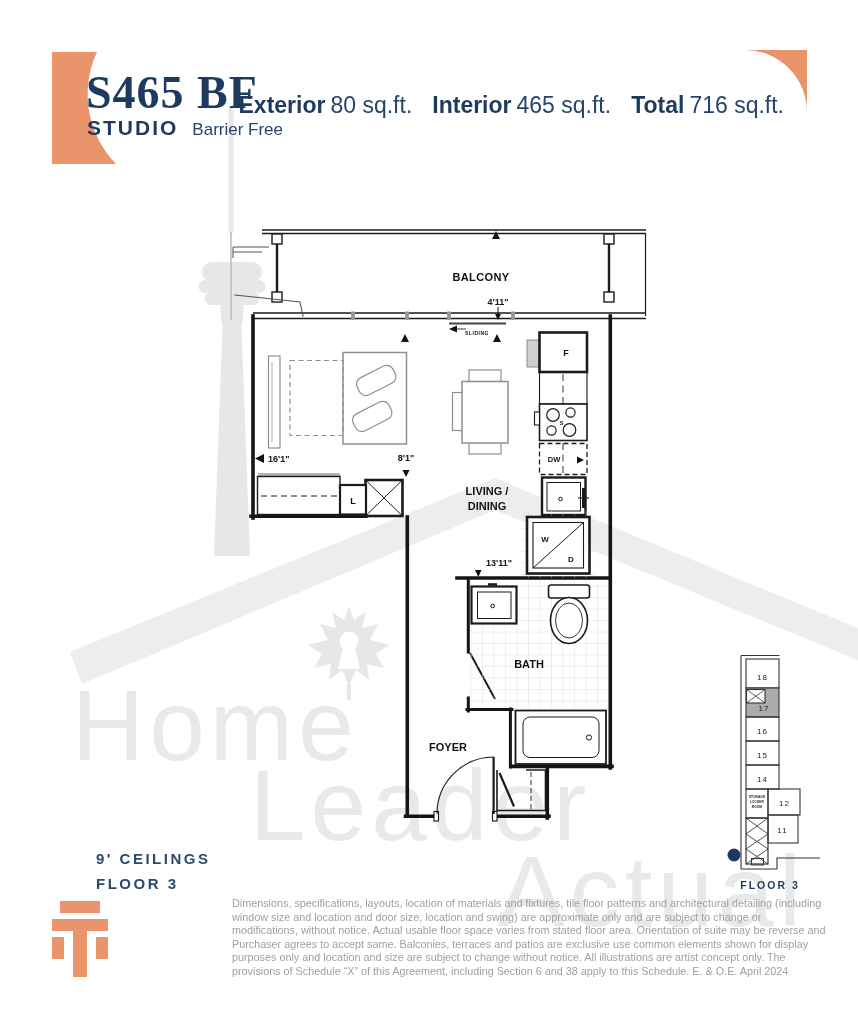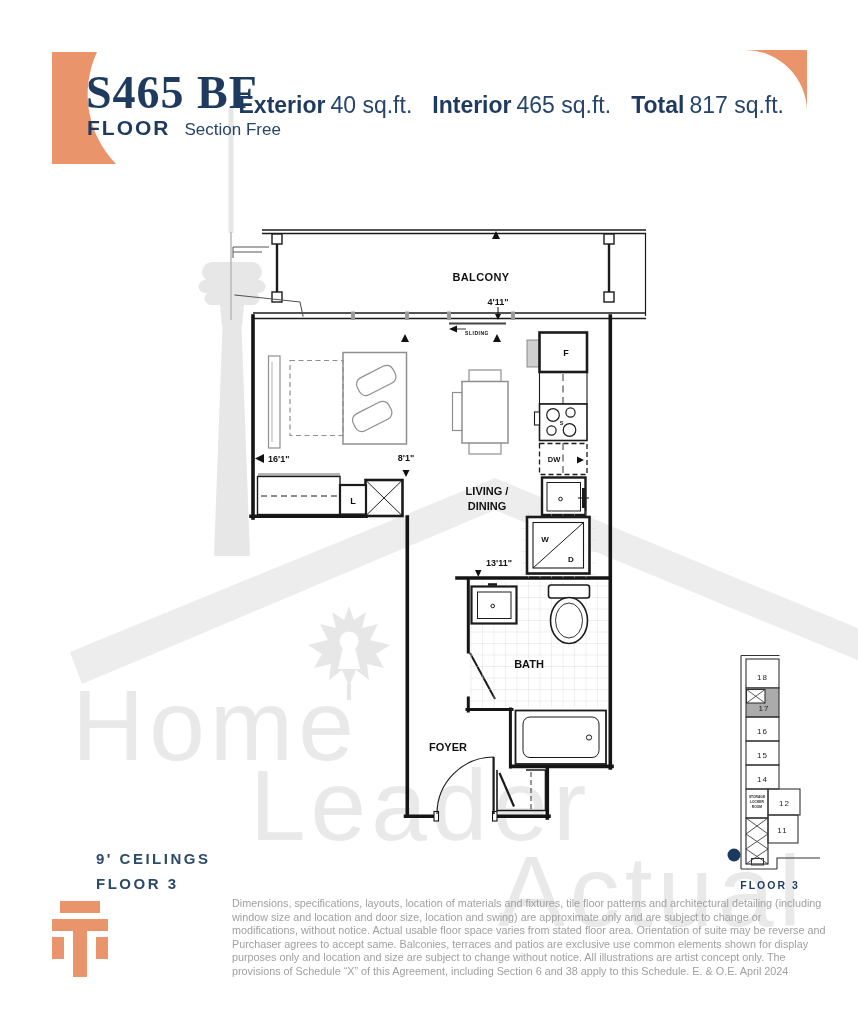--- a/index.html
+++ b/index.html
@@ -63,35 +63,35 @@
   <div class="wm-word wm-home">Home</div>
   <div class="wm-word wm-leader">Leader</div>
   <div class="wm-word wm-realty">Actual</div>
 
   <svg class="layer" style="z-index:3" viewBox="0 0 858 1030">
     <path fill="#E9946B" d="M52,52 H97 A100,100 0 0 0 116,164 H52 Z"></path>
     <path fill="#E9946B" d="M745,50 H807 V112 A62,62 0 0 0 745,50 Z"></path>
   </svg>
   <div class="unit-code">S465 BF</div>
   <div class="unit-type-row">
-    <span class="unit-type">FLOOR</span>
-    <span class="unit-variant">Section Free</span>
+    <span class="unit-type">STUDIO</span>
+    <span class="unit-variant">Barrier Free</span>
   </div>
   <div class="stats">
     <span class="stat">
         <b>Exterior</b>
-        <span>40 sq.ft.</span>
+        <span>80 sq.ft.</span>
       </span>
     <span class="stat">
         <b>Interior</b>
         <span>465 sq.ft.</span>
       </span>
     <span class="stat">
         <b>Total</b>
-        <span>817 sq.ft.</span>
+        <span>716 sq.ft.</span>
       </span>
   </div>
 
   <svg class="layer fg-svg" viewBox="0 0 858 1030">
     <defs>
       <pattern id="tiles" width="11.5" height="11.5" patternUnits="userSpaceOnUse">
         <path d="M11.5 0 V11.5 H0" fill="none" stroke="#d8d8d8" stroke-width="0.8"></path>
       </pattern>
     </defs>
 

